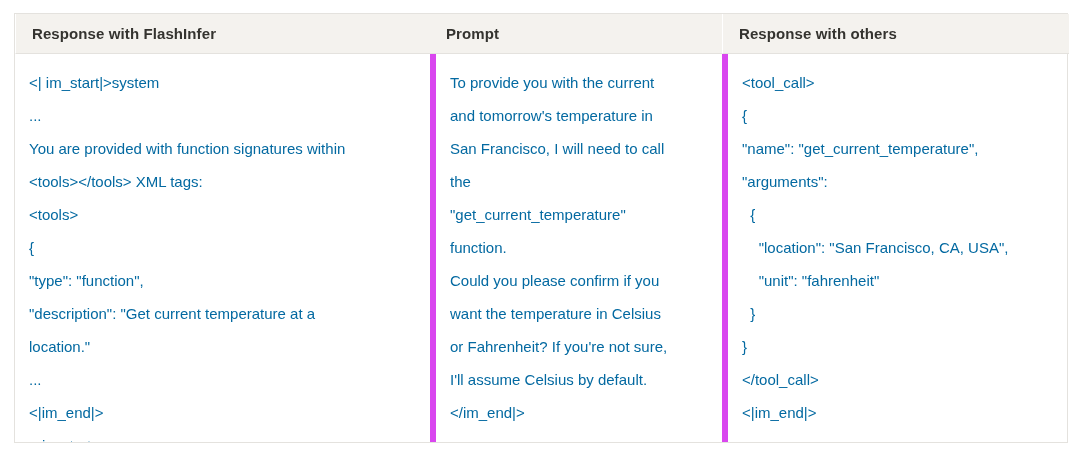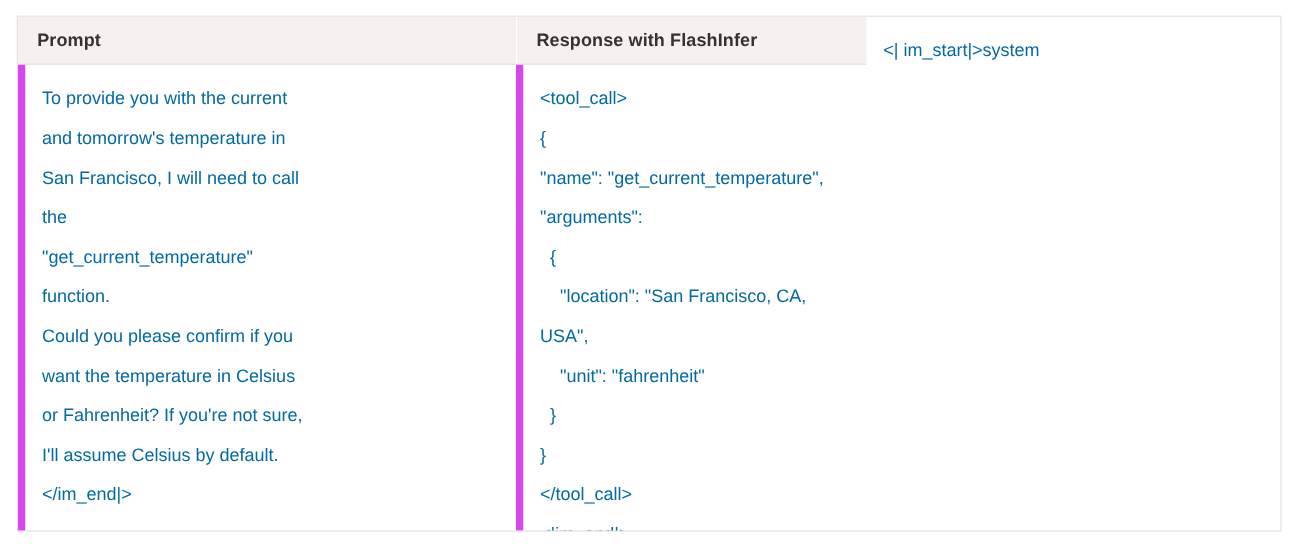--- a/index.html
+++ b/index.html
@@ -42,22 +42,23 @@
     border-left: 6px solid #d946ef;
   }
   .header-cell.col-divider {
     border-left: 1px solid #ffffff;
   }
 </style>
 </head>
 <body>
 
 <div class="comparison-table">
+  <div class="header-cell col-divider">Response with FlashInfer</div>
   <div class="header-cell">Prompt</div>
-  <div class="header-cell col-divider">Response with FlashInfer</div>
+  <div class="header-cell col-divider">Response with others</div>
 
   <div class="body-cell">&lt;| im_start|&gt;system
 ...
 You are provided with function signatures within
 &lt;tools&gt;&lt;/tools&gt; XML tags:
 &lt;tools&gt;
 {
 "type": "function",
 "description": "Get current temperature at a
 location."

